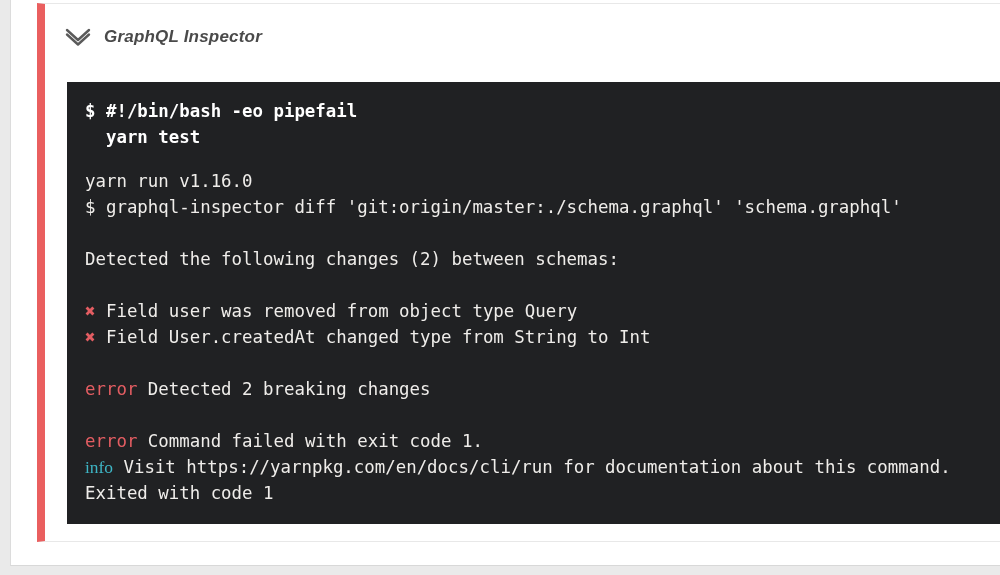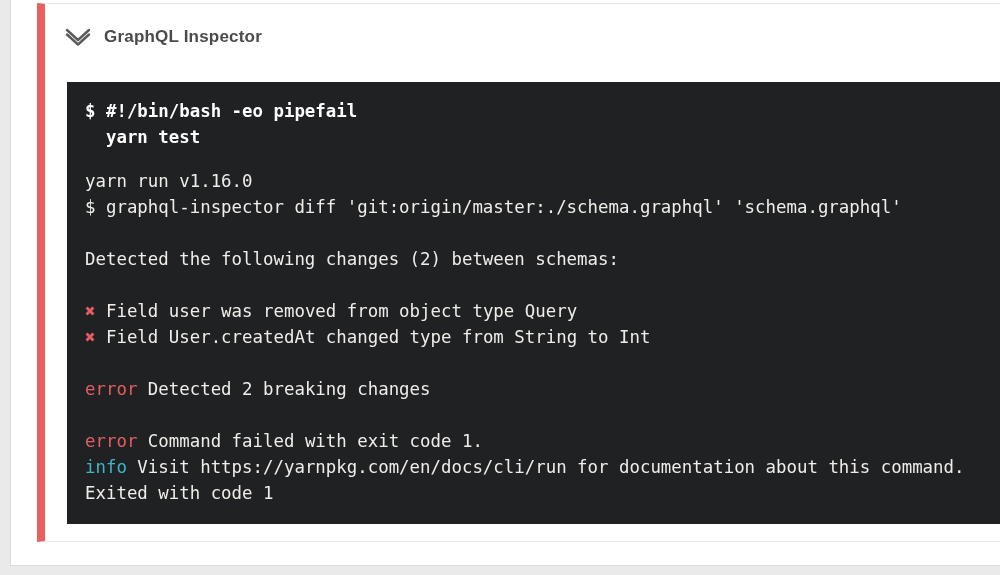--- a/index.html
+++ b/index.html
@@ -39,39 +39,40 @@
     width: 26px; height: 22px;
     margin-right: 13px;
     flex: 0 0 auto;
     display: inline-block;
   }
   .step-title {
     font-weight: bold;
     font-size: 17px;
     color: #4a4a4a;
     letter-spacing: 0.2px;
+    font-style: italic;
   }
   .terminal {
     margin-top: 34px;
     margin-left: 22px;
     width: 994px;            
     background: var(--term-bg, #202123);
     padding: 16px 0 18px 18px;
   }
   .tpre {
     margin: 0;
     font-family: "DejaVu Sans Mono", "Liberation Mono", monospace;
     font-size: 17.4px;
     line-height: 26px;
   }
   .cmd { font-weight: bold; color: #ffffff; margin-bottom: 18px; }
   .out { color: var(--term-fg, #efedea); }
   .tline { white-space: pre; min-height: 26px; }
   .c-red  { color: var(--term-red, #e35d62); }
-  .c-cyan { color: var(--term-cyan, #3eb6c6); }
+  .c-cyan { color: var(--term-cyan, #3eb6c6); font-family: Liberation Serif, serif; }
 </style>
 </head>
 <body>
 
 <div class="card">
   <section class="step">
 
     <div class="step-header">
       <span class="chev">
         <svg width="26" height="22" viewBox="0 0 26 22" fill="none" xmlns="http://www.w3.org/2000/svg">

